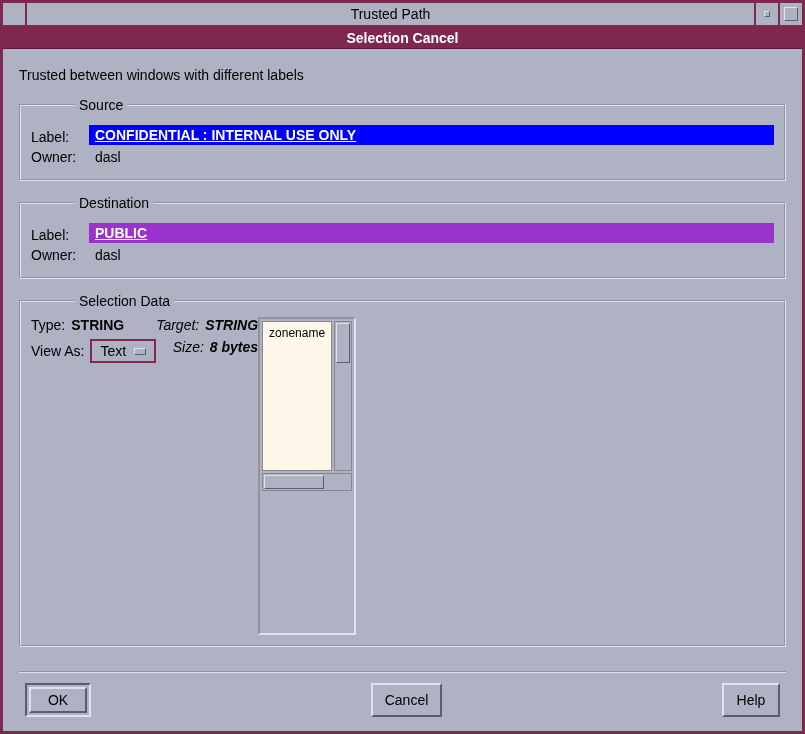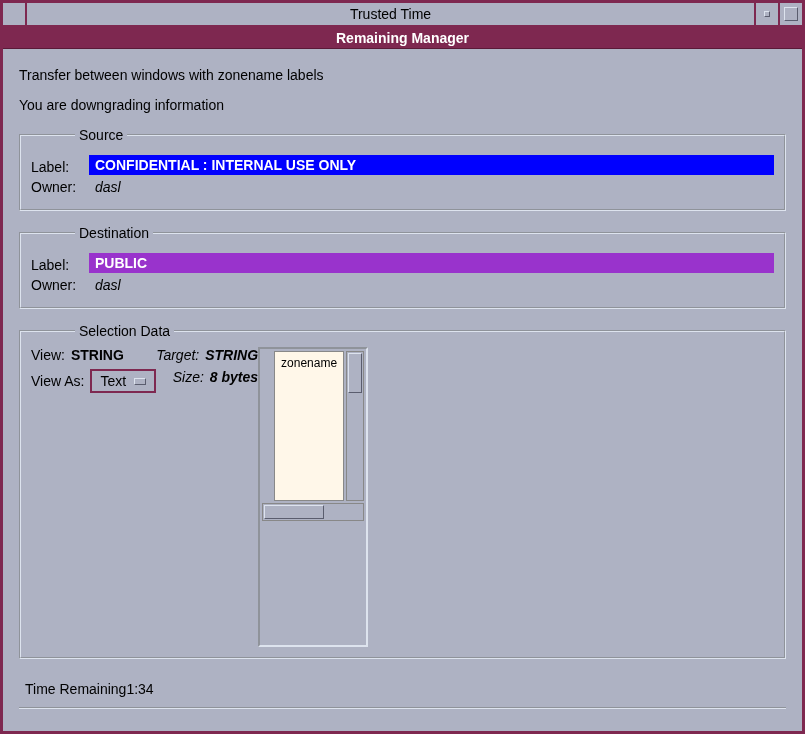--- a/index.html
+++ b/index.html
@@ -103,28 +103,28 @@
       color: #000;
       font-size: 14px;
     }
     .label-badge {
       flex: 1;
       color: #fff;
       font-weight: bold;
       padding: 2px 6px;
       font-size: 14px;
       font-family: inherit;
+      text-decoration: underline;
     }
     .badge-conf { background: #0000ff; }
     .badge-pub { background: #9933cc; }
     .owner-val {
       color: #000;
       font-size: 14px;
       padding-left: 6px;
-      font-style: italic;
     }
     .seldata-top {
       display: flex;
       justify-content: space-between;
       align-items: flex-start;
       margin-bottom: 6px;
     }
     .seldata-left, .seldata-right {
       display: flex;
       flex-direction: column;
@@ -166,21 +166,20 @@
     .textview {
       flex: 1;
       background: #fff7e9;
       border: 1px solid #888;
       height: 150px;
       padding: 4px 6px;
       font-size: 12px;
       color: #000;
       font-family: inherit;
       overflow: hidden;
-      margin-left: 12px;
     }
     .vscroll {
       width: 18px;
       margin-left: 2px;
       background: #aeb2c3;
       border: 1px solid #888;
       position: relative;
     }
     .vscroll .thumb {
       position: absolute;
@@ -247,35 +246,34 @@
       display: inline-block;
     }
   </style>
 </head>
 <body>
 
 <div class="window">
 
   <div class="titlebar">
     <div class="titlebar-spacer-left"></div>
-    <div class="titlebar-title">Trusted Time</div>
+    <div class="titlebar-title">Trusted Path</div>
     <div class="titlebar-btn">
       <div class="titlebar-btn-inner-min"></div>
     </div>
     <div class="titlebar-btn">
       <div class="titlebar-btn-inner-max"></div>
     </div>
   </div>
 
-  <div class="subtitle">Remaining Manager</div>
+  <div class="subtitle">Selection Cancel</div>
 
   <div class="content">
 
-    <div class="info-line">Transfer between windows with zonename labels</div>
-    <div class="info-line">You are downgrading information</div>
+    <div class="info-line">Trusted between windows with different labels</div>
 
     <fieldset class="groupbox">
       <legend>Source</legend>
       <div class="row">
         <div class="field-label">Label:</div>
         <div class="label-badge badge-conf">CONFIDENTIAL : INTERNAL USE ONLY</div>
       </div>
       <div class="row">
         <div class="field-label">Owner:</div>
         <div class="owner-val">dasl</div>
@@ -293,21 +291,21 @@
         <div class="owner-val">dasl</div>
       </div>
     </fieldset>
 
     <fieldset class="groupbox" style="flex:1; display:flex; flex-direction:row;">
       <legend>Selection Data</legend>
 
       <div class="seldata-top">
         <div class="seldata-left">
           <div class="kv">
-            <span class="kv-label">View:</span>
+            <span class="kv-label">Type:</span>
             <span class="kv-val">STRING</span>
           </div>
           <div class="kv">
             <span class="kv-label">View As:</span>
             <span class="option-menu">
               <span>Text</span>
               <span class="option-menu-indicator"></span>
             </span>
           </div>
         </div>
@@ -329,21 +327,25 @@
           <div class="vscroll">
             <div class="thumb"></div>
           </div>
         </div>
         <div class="hscroll">
           <div class="thumb"></div>
         </div>
       </div>
     </fieldset>
 
-    <div class="time-remaining">
-      <span>Time Remaining</span><span>1:34</span>
+
+    <div class="separator"></div>
+
+    <div class="button-row">
+      <span class="default-btn-frame">
+        <button class="motif-btn">OK</button>
+      </span>
+      <button class="motif-btn">Cancel</button>
+      <button class="motif-btn">Help</button>
     </div>
-
-    <div class="separator"></div>
-
 
   </div>
 </div>
 
 </body></html>

